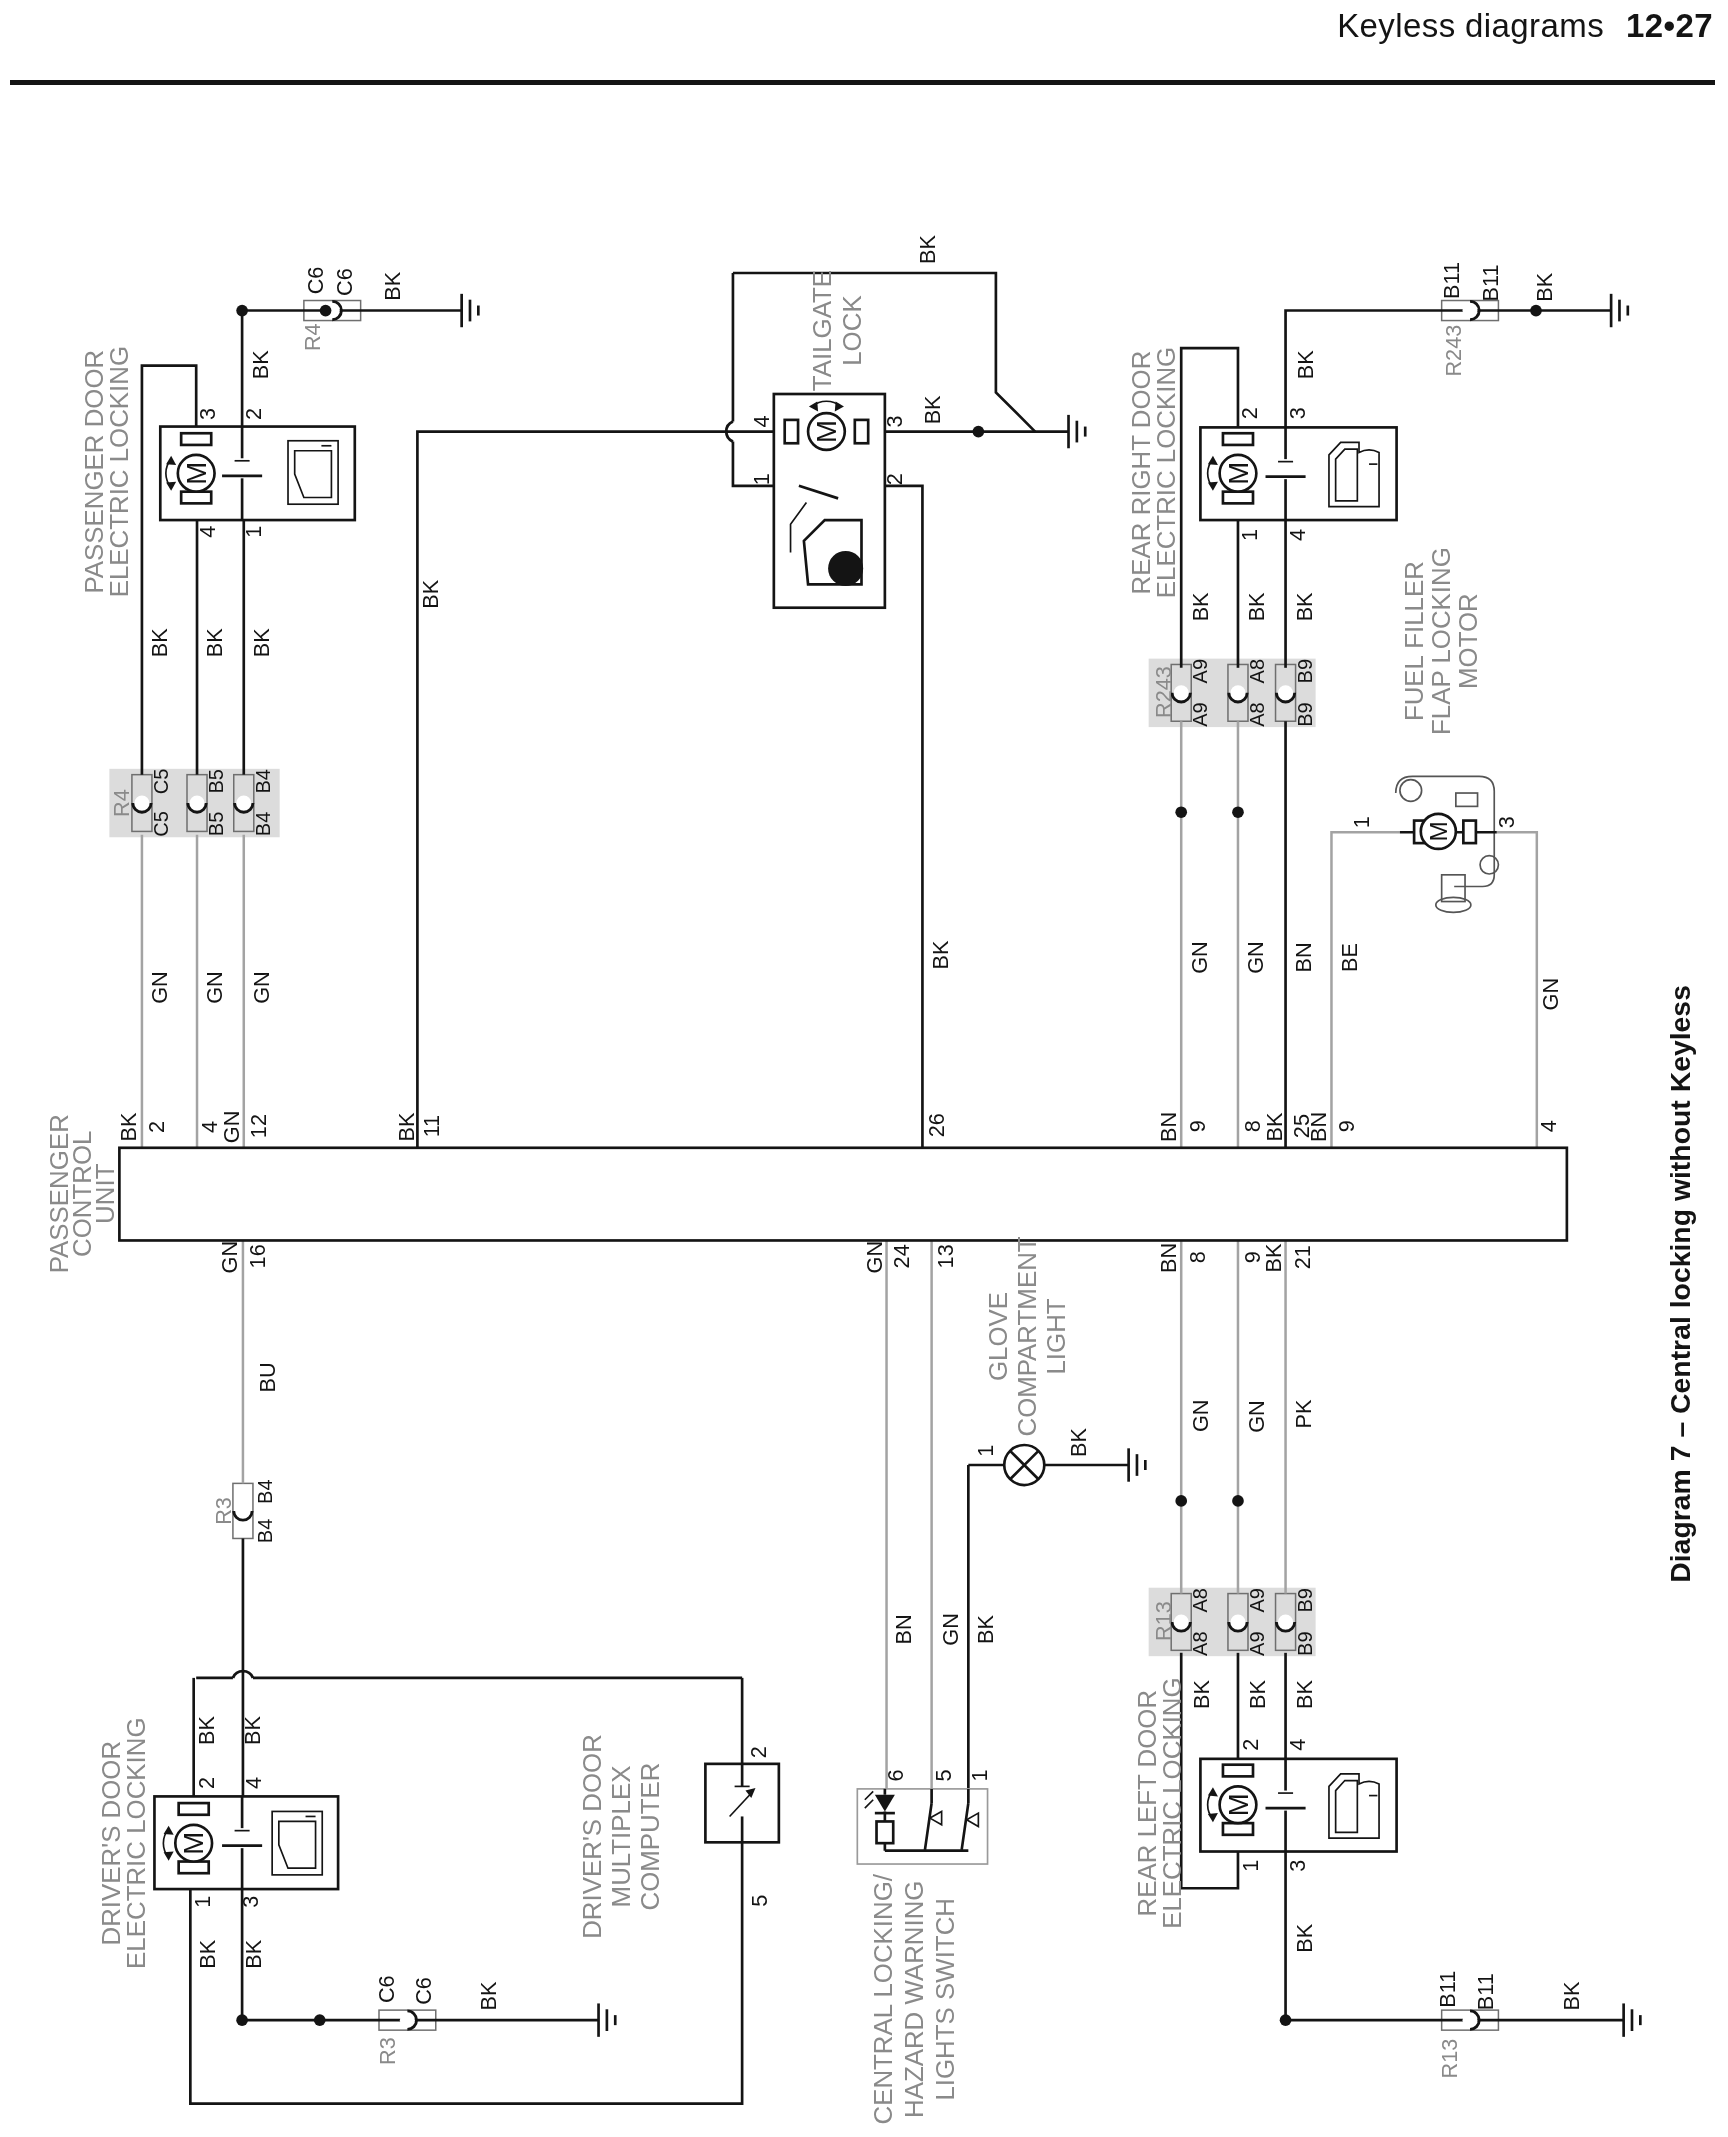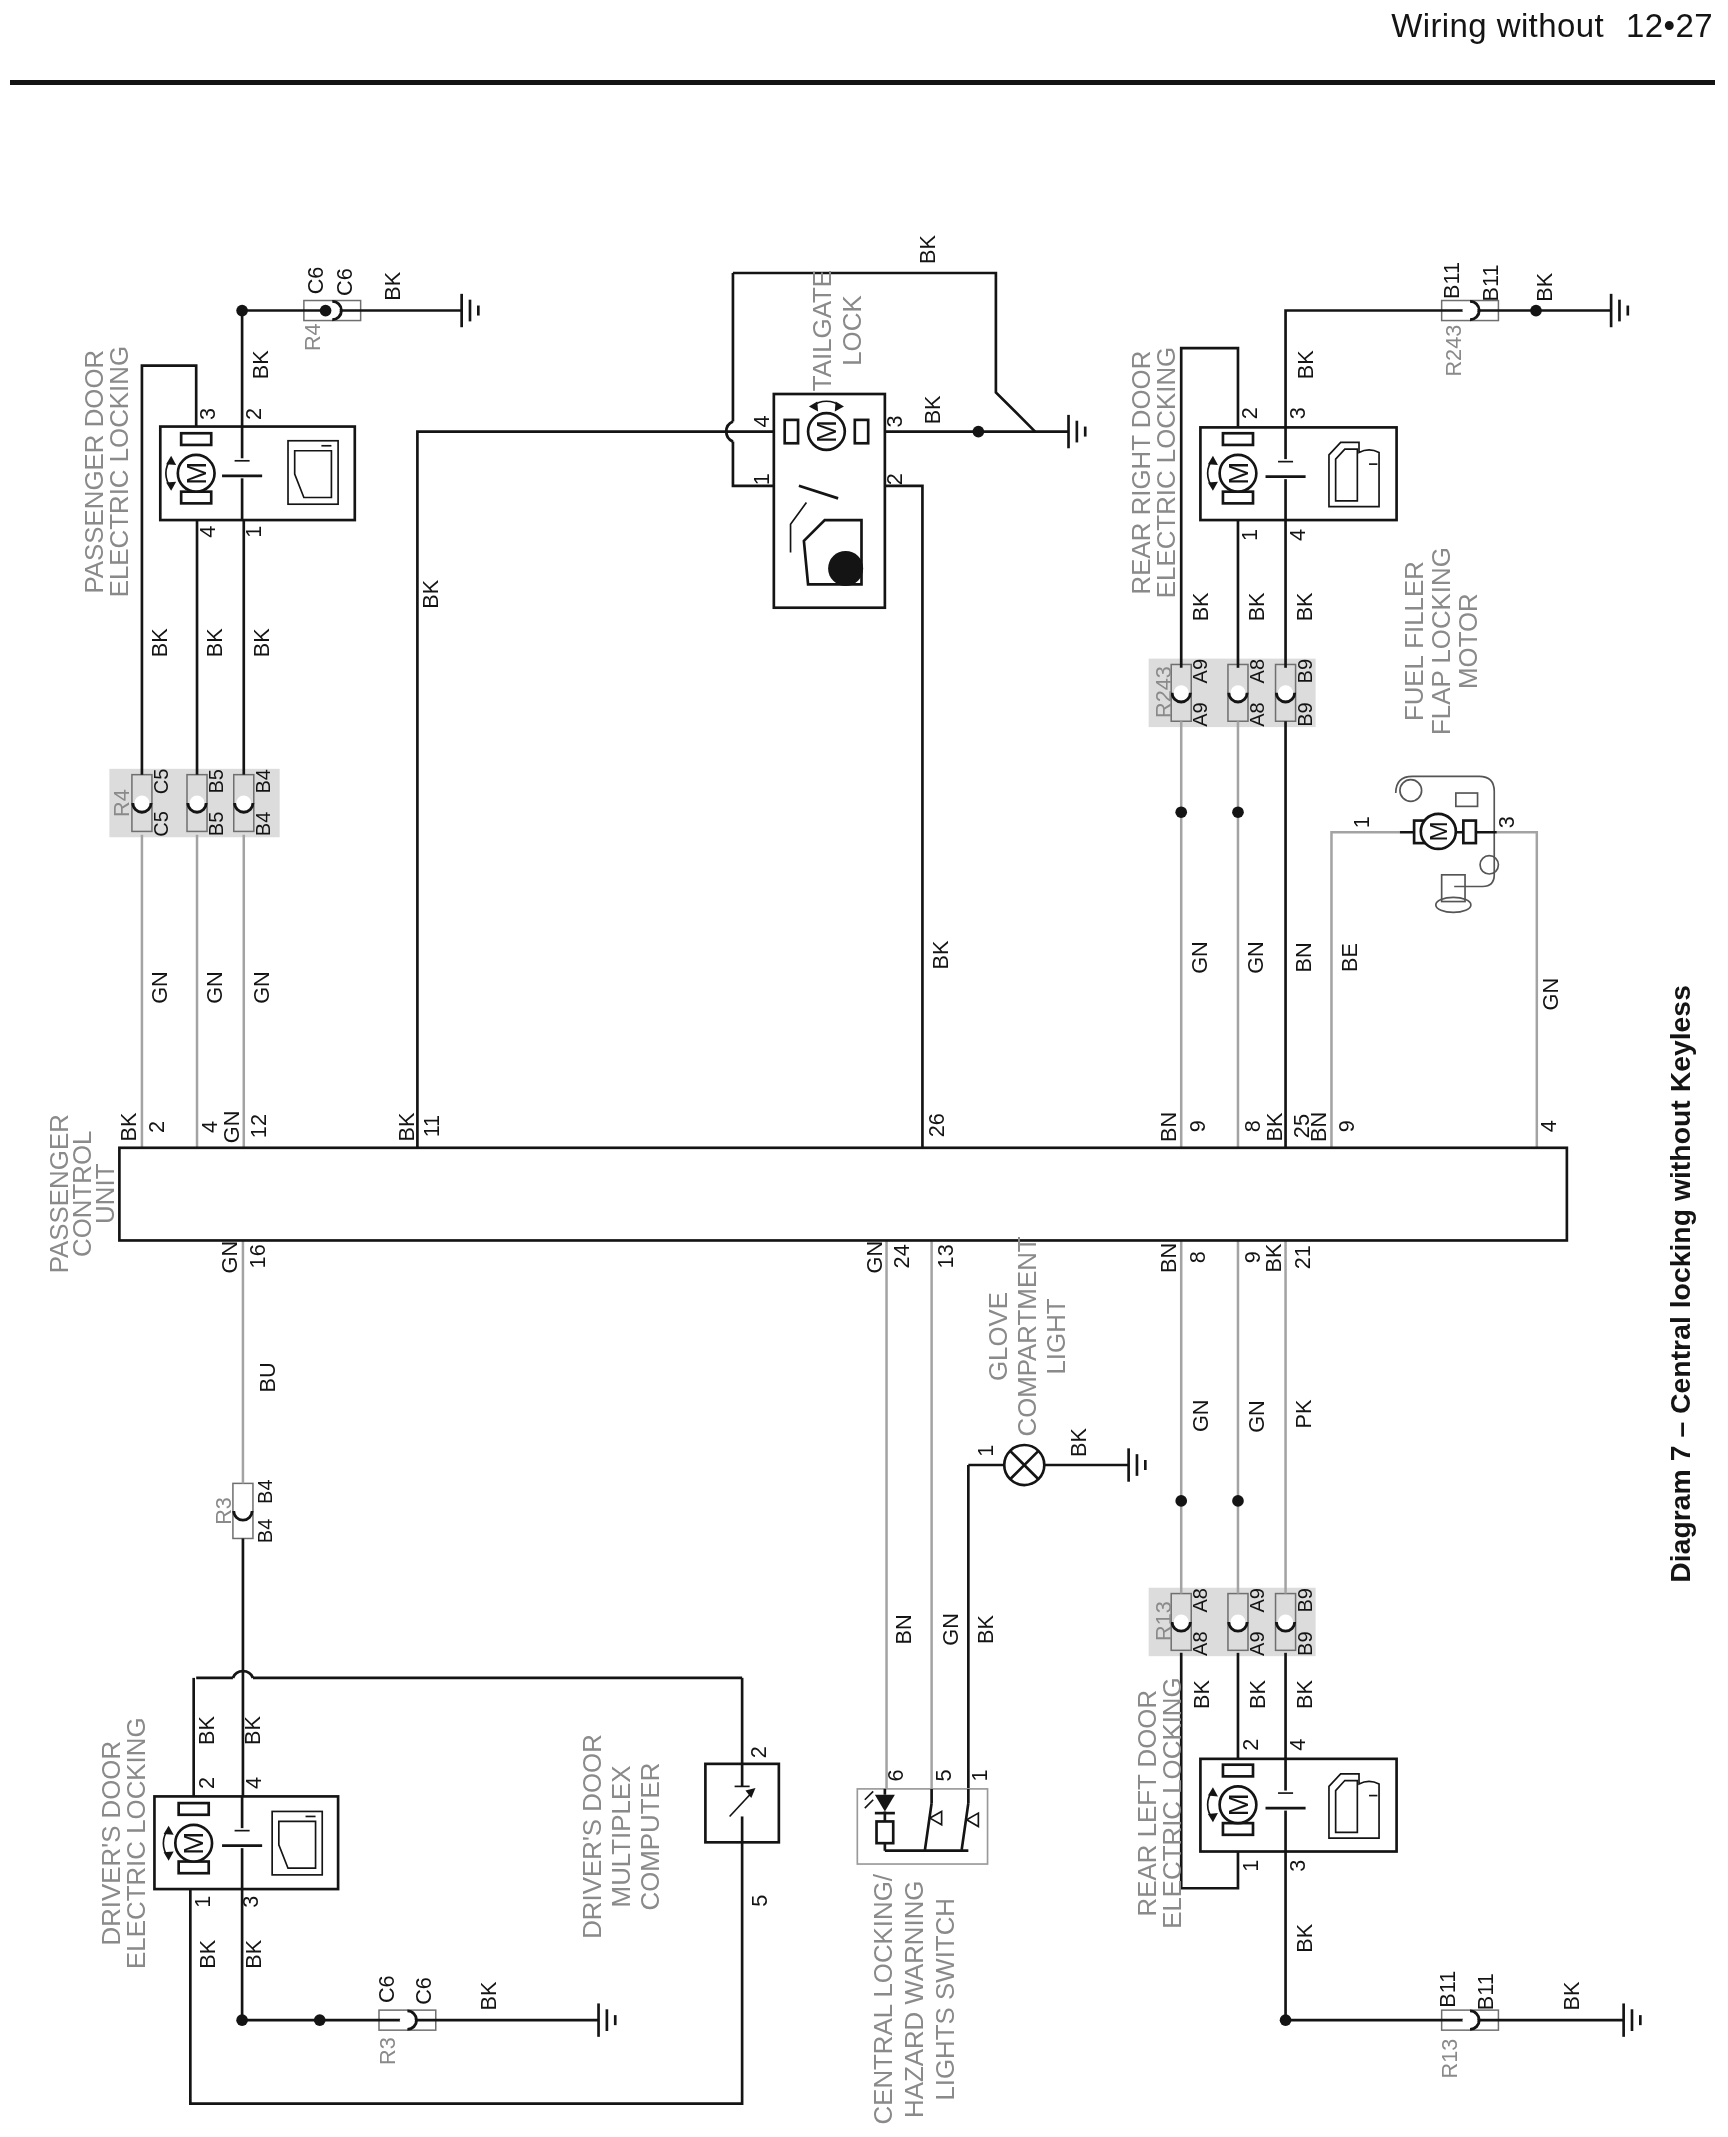--- a/index.html
+++ b/index.html
@@ -2,40 +2,40 @@
 <html style="--ink: #141414; --wire-gray: #a3a3a3; --label-gray: #8a8a8a; --hl: #dcdcdc; --paper: #ffffff;font-size:13.4px"><head>
 <meta charset="utf-8">
 <style>
   :root{
     --ink:#141414; --wire-gray:#a3a3a3; --label-gray:#8a8a8a; --hl:#dcdcdc; --paper:#ffffff;
   }
   html,body{margin:0;padding:0;background:#e8e8e8;}
   #page{position:relative;width:1728px;height:2137px;background:var(--paper);overflow:hidden;
         font-family:"Liberation Sans","DejaVu Sans",sans-serif;}
   .hdr{position:absolute;top:6.7px;right:15px;font-size:33px;color:var(--ink);letter-spacing:0.4px;}
-  .hdr b{font-weight:normal;margin-left:22px;}
+  .hdr b{font-weight:bold;margin-left:22px;}
   .rule{position:absolute;top:80px;left:10px;width:1705px;height:5px;background:var(--ink);}
   svg{position:absolute;left:0;top:0;}
   .wb{stroke:var(--ink);stroke-width:3.2;fill:none;stroke-linecap:butt;}
   .wg{stroke:var(--wire-gray);stroke-width:3;fill:none;}
   .box{stroke:var(--ink);stroke-width:3.2;fill:#fff;}
   .boxlt{stroke:#9a9a9a;stroke-width:2;fill:#fff;}
   .hlrect{fill:var(--hl);}
   .conn{stroke:#6f6f6f;stroke-width:1.8;fill:none;}
   .arc{stroke:var(--ink);stroke-width:3.4;fill:none;}
   .thin{stroke:var(--ink);stroke-width:2;fill:none;}
   .dot{fill:var(--ink);}
   .gfill{fill:var(--ink);}
   text{user-select:none;}
 </style>
 </head>
 <body>
 
 <div id="page">
-  <div class="hdr"><span>Wiring without</span><b>12•27</b></div>
+  <div class="hdr"><span>Keyless diagrams</span><b>12•27</b></div>
   <div class="rule"></div>
 
   <svg width="1728" height="2137" viewBox="0 0 2070 2560">
 
     <g>
       <rect class="hlrect" x="131" y="921" width="204" height="82"></rect>
       <rect class="hlrect" x="1376" y="789" width="200" height="82"></rect>
       <rect class="hlrect" x="1376" y="1902" width="200" height="82"></rect>
     </g>
 

